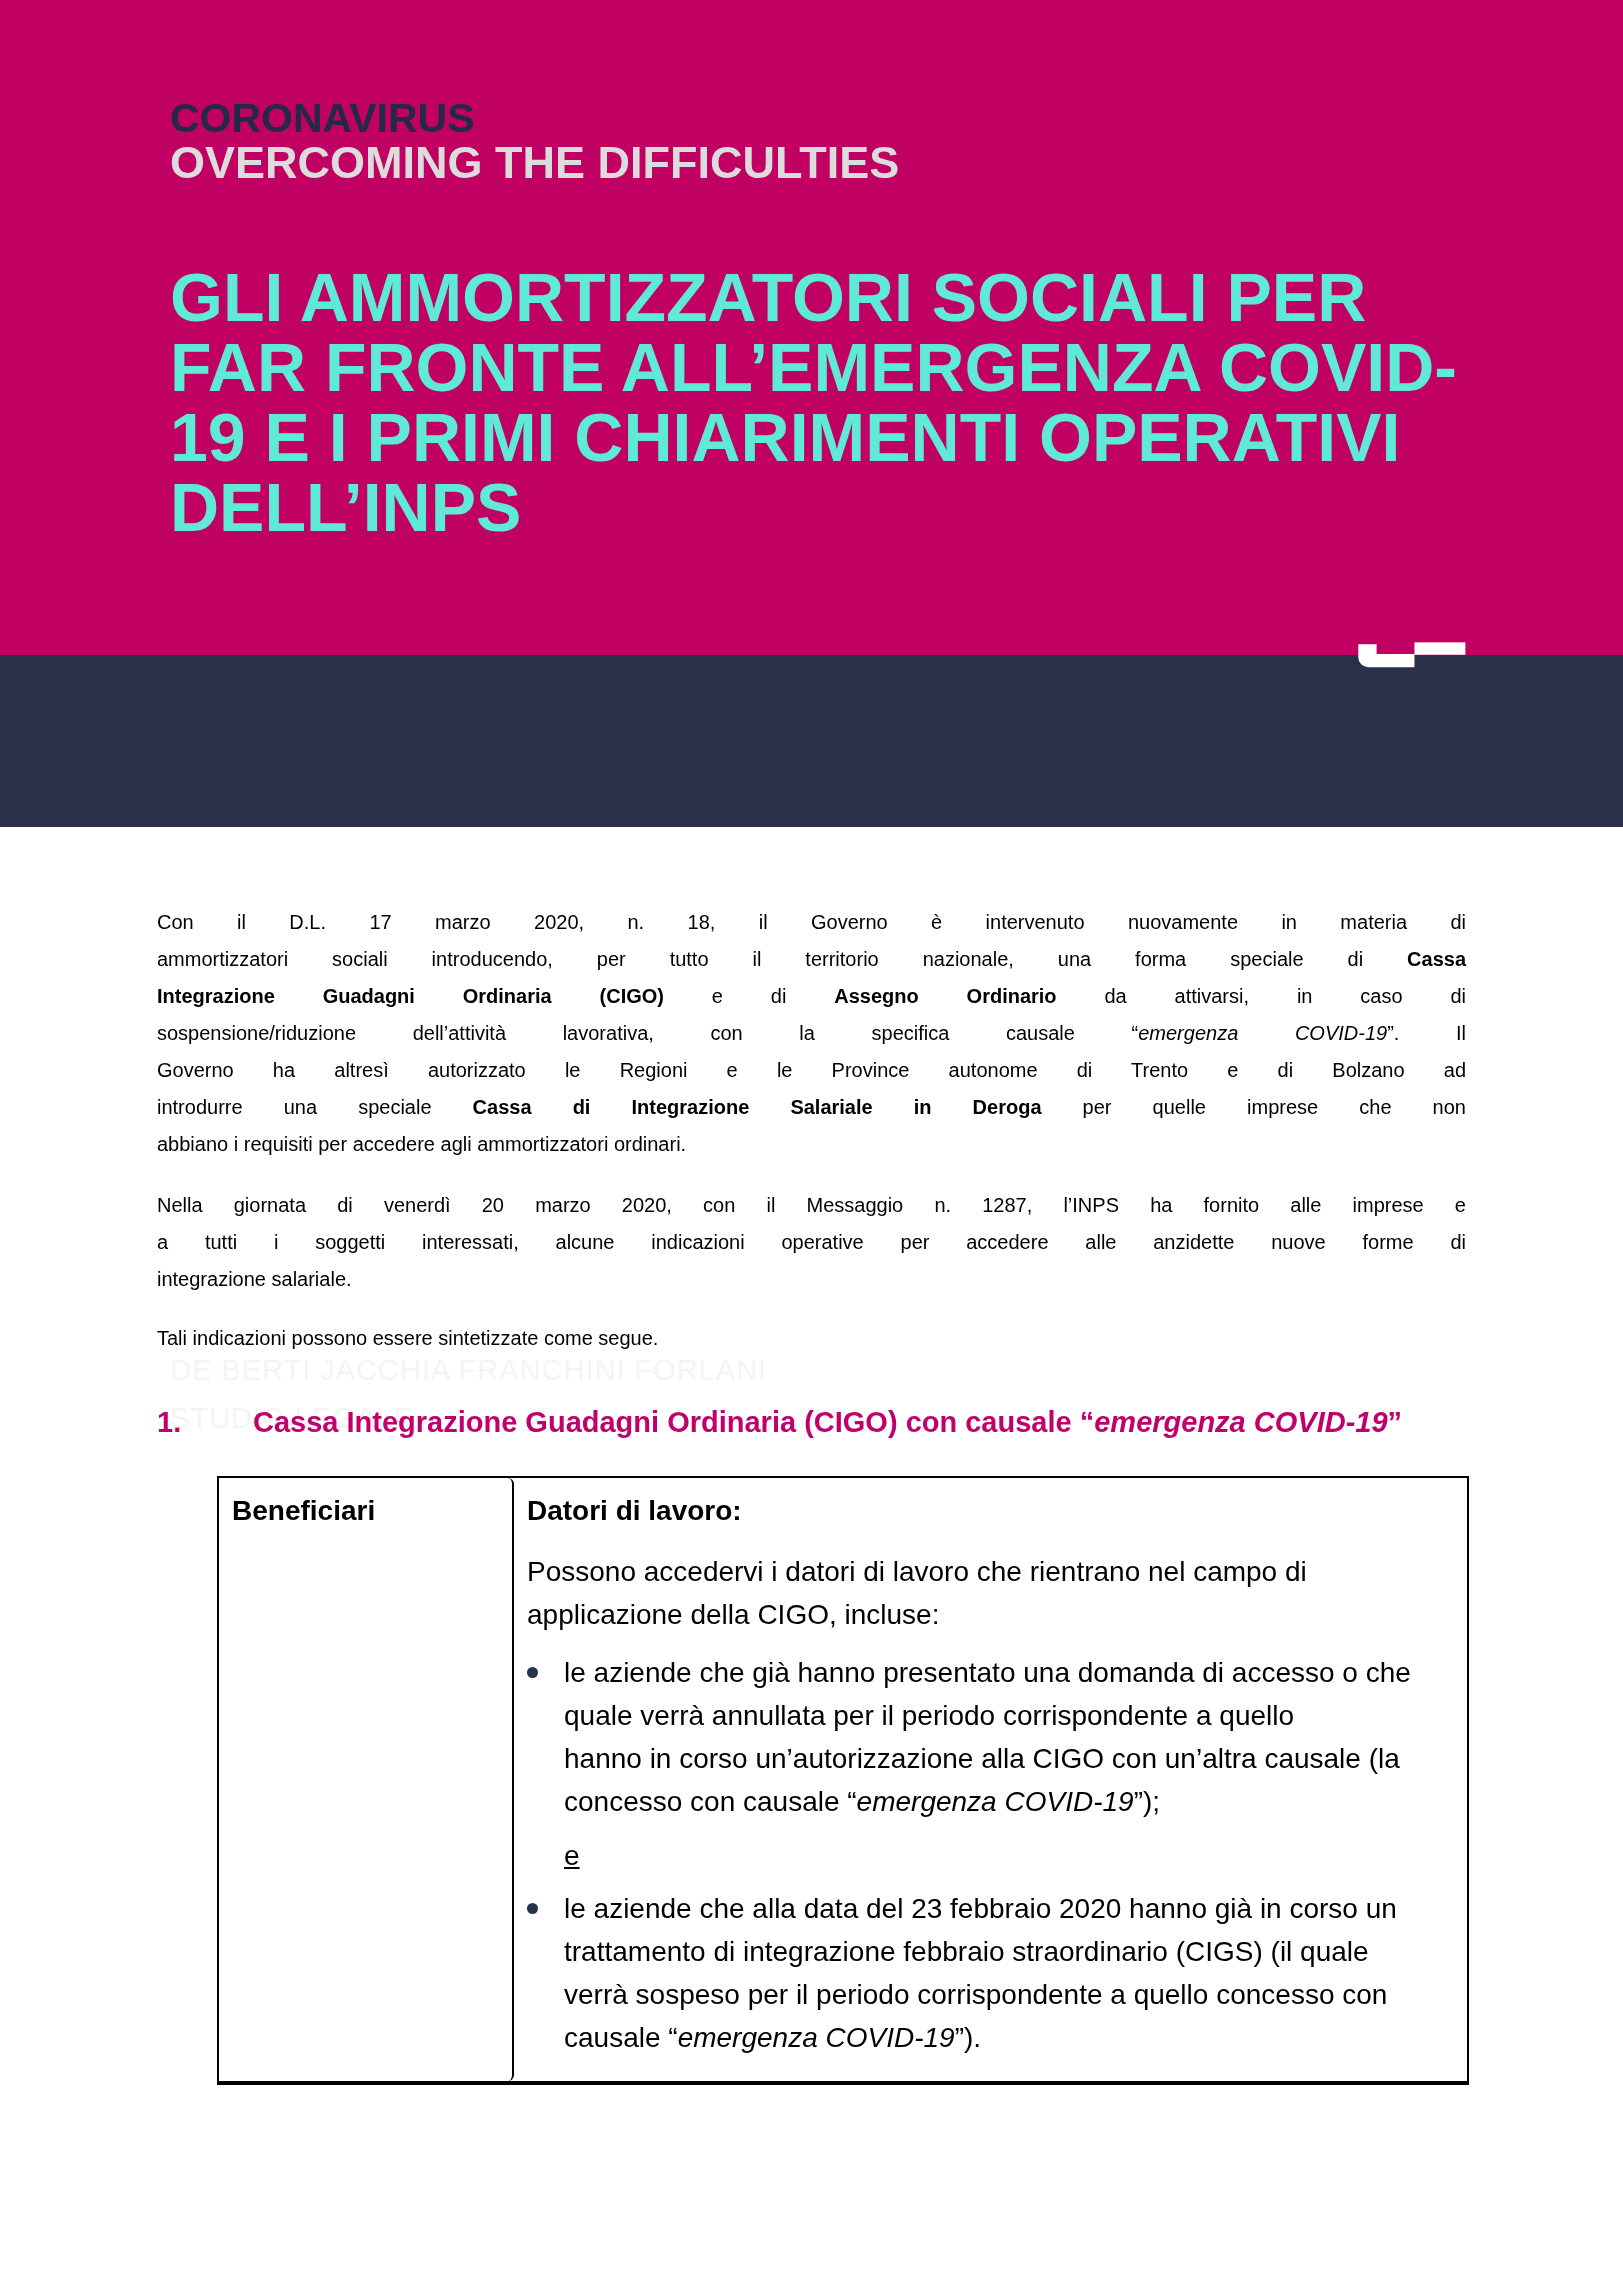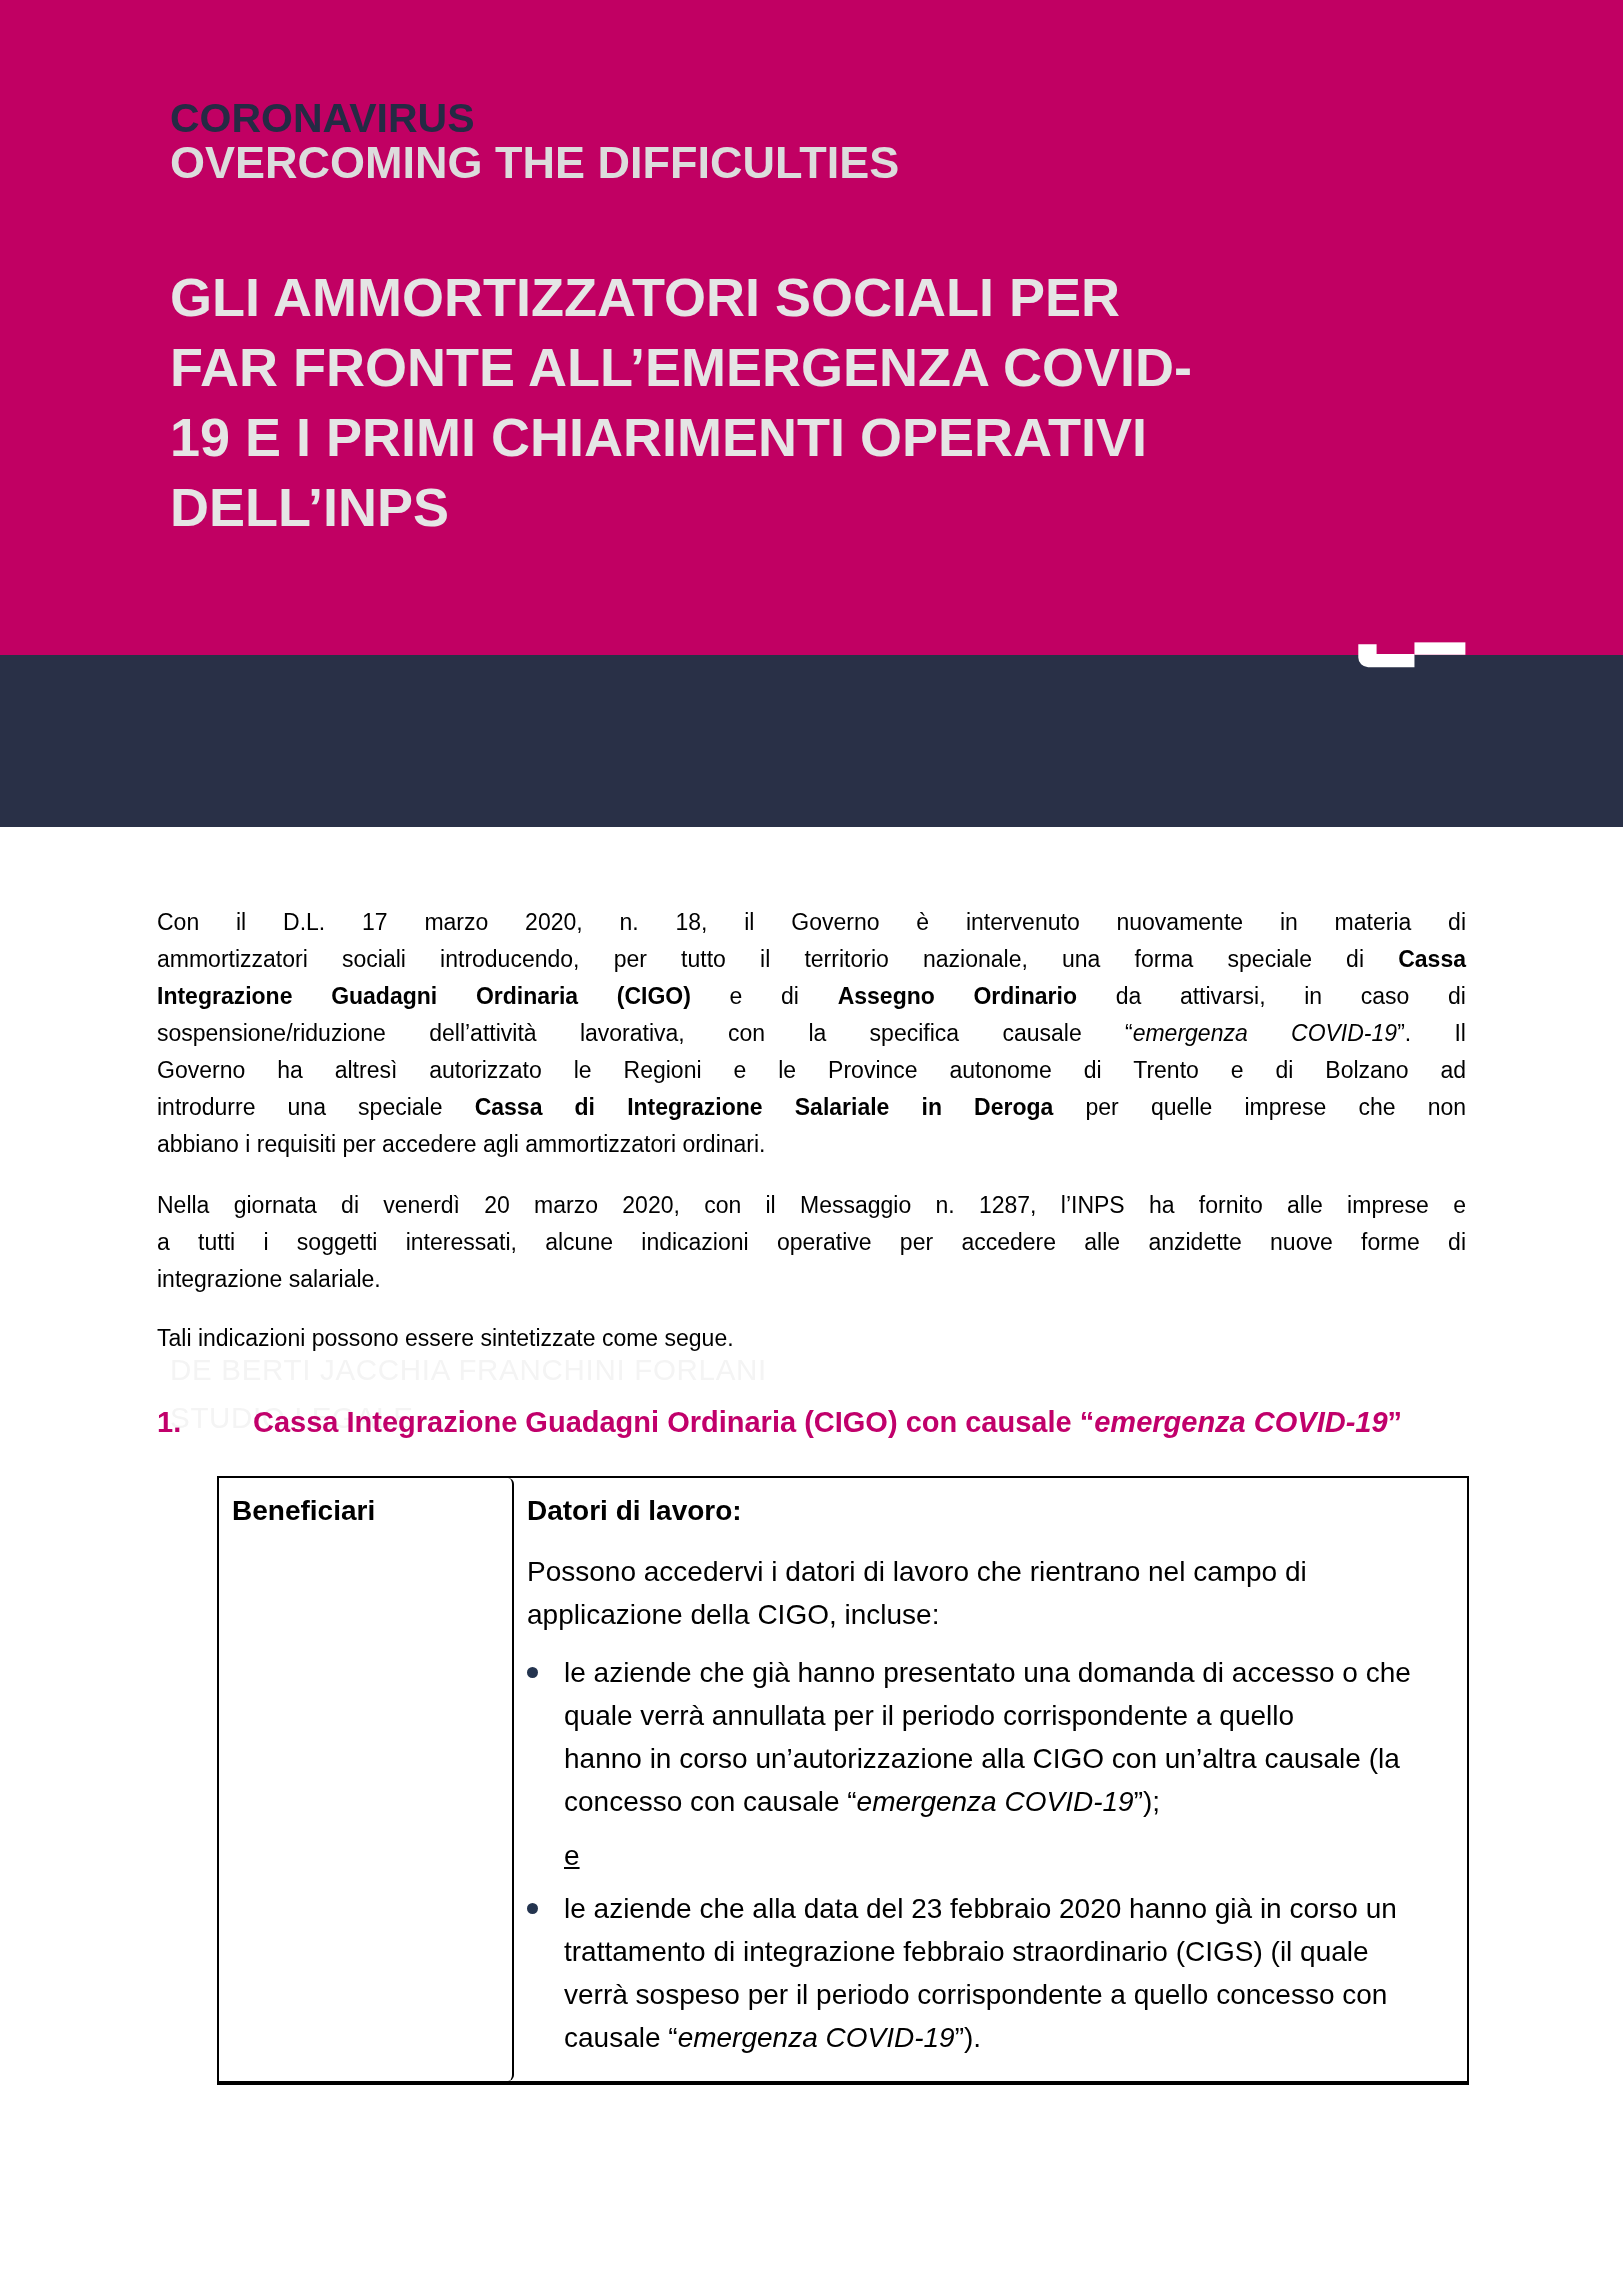--- a/index.html
+++ b/index.html
@@ -7,29 +7,29 @@
     position:relative;width:1623px;height:2090px;background:#ffffff;
     font-family:"Liberation Sans",sans-serif;color:#000;overflow:hidden;
   }
   .abs{position:absolute;}
 
   
   .banner{left:0;top:0;width:1623px;height:655px;background:#c10063;}
   .kicker{left:170px;top:97px;}
   .kicker-1{font-size:41px;line-height:42px;font-weight:bold;color:#252a44;letter-spacing:0px;}
   .kicker-2{font-size:45px;line-height:48px;font-weight:bold;color:#dcdcdc;}
-  .title{left:170px;top:262px;color:#e5e5e5;font-size:54px;line-height:70px;font-weight:bold;letter-spacing:0px;}
+  .title{left:170px;top:262px;color:#5eead4;font-size:68px;line-height:70px;font-weight:bold;letter-spacing:0px;}
 
   
   .band{left:0;top:655px;width:1623px;height:172px;background:#293047;}
   .logo{left:1357px;top:641px;width:111px;height:29.5px;}
   .firm{left:170px;top:691px;color:#f4f4f4;font-size:29.5px;line-height:48px;font-weight:normal;letter-spacing:0.7px;}
 
   
-  .para{left:157px;width:1309px;font-size:23px;line-height:37px;color:#000;}
+  .para{left:157px;width:1309px;font-size:20px;line-height:37px;color:#000;}
   .p1{top:904px;}
   .p2{top:1187px;}
   .p3{top:1320px;}
   .jl{text-align:justify;text-align-last:justify;}
   .jl.last{text-align-last:left;}
   .ll{text-align:left;}
 
   
   .heading{left:157px;top:1405px;width:1316px;display:flex;color:#c1006b;font-size:29px;line-height:34px;font-weight:bold;}
   .heading-num{width:60px;flex:0 0 60px;}

